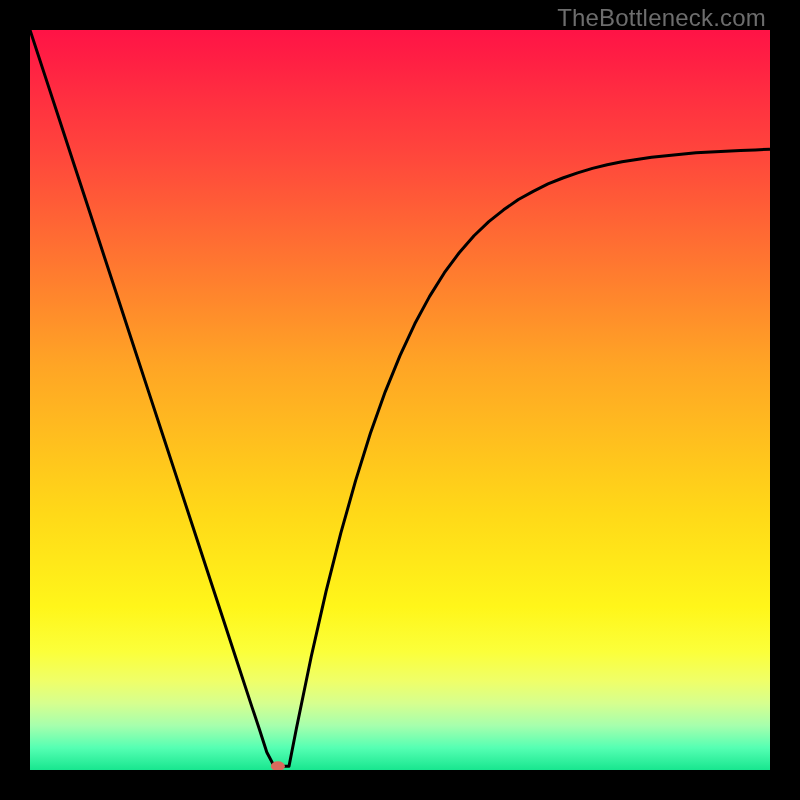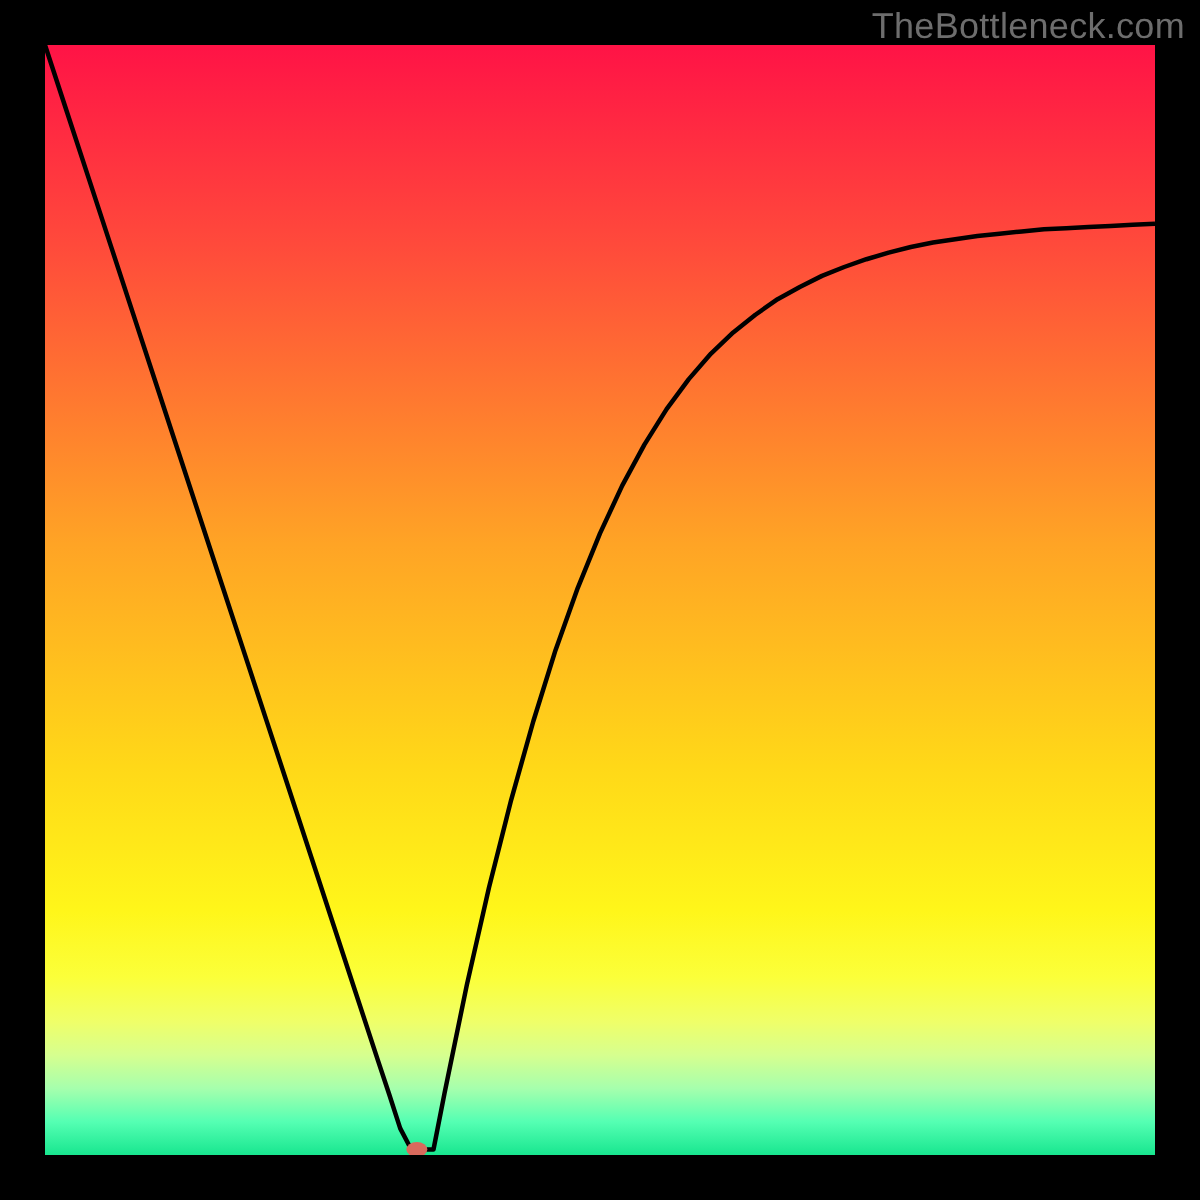--- a/index.html
+++ b/index.html
@@ -12,21 +12,21 @@
   }
   .outer {
     position: relative;
     width: 800px;
     height: 800px;
     background: #000;
   }
   .watermark {
     position: absolute;
     top: 4px;
-    right: 10px;
+    right: 34px;
     font-family: Arial, Helvetica, sans-serif;
     font-size: 24px;
     font-weight: 500;
     color: #6d6d6d;
     letter-spacing: 0.2px;
     z-index: 5;
   }
   .plot-area {
     position: absolute;
     left: 30px;

